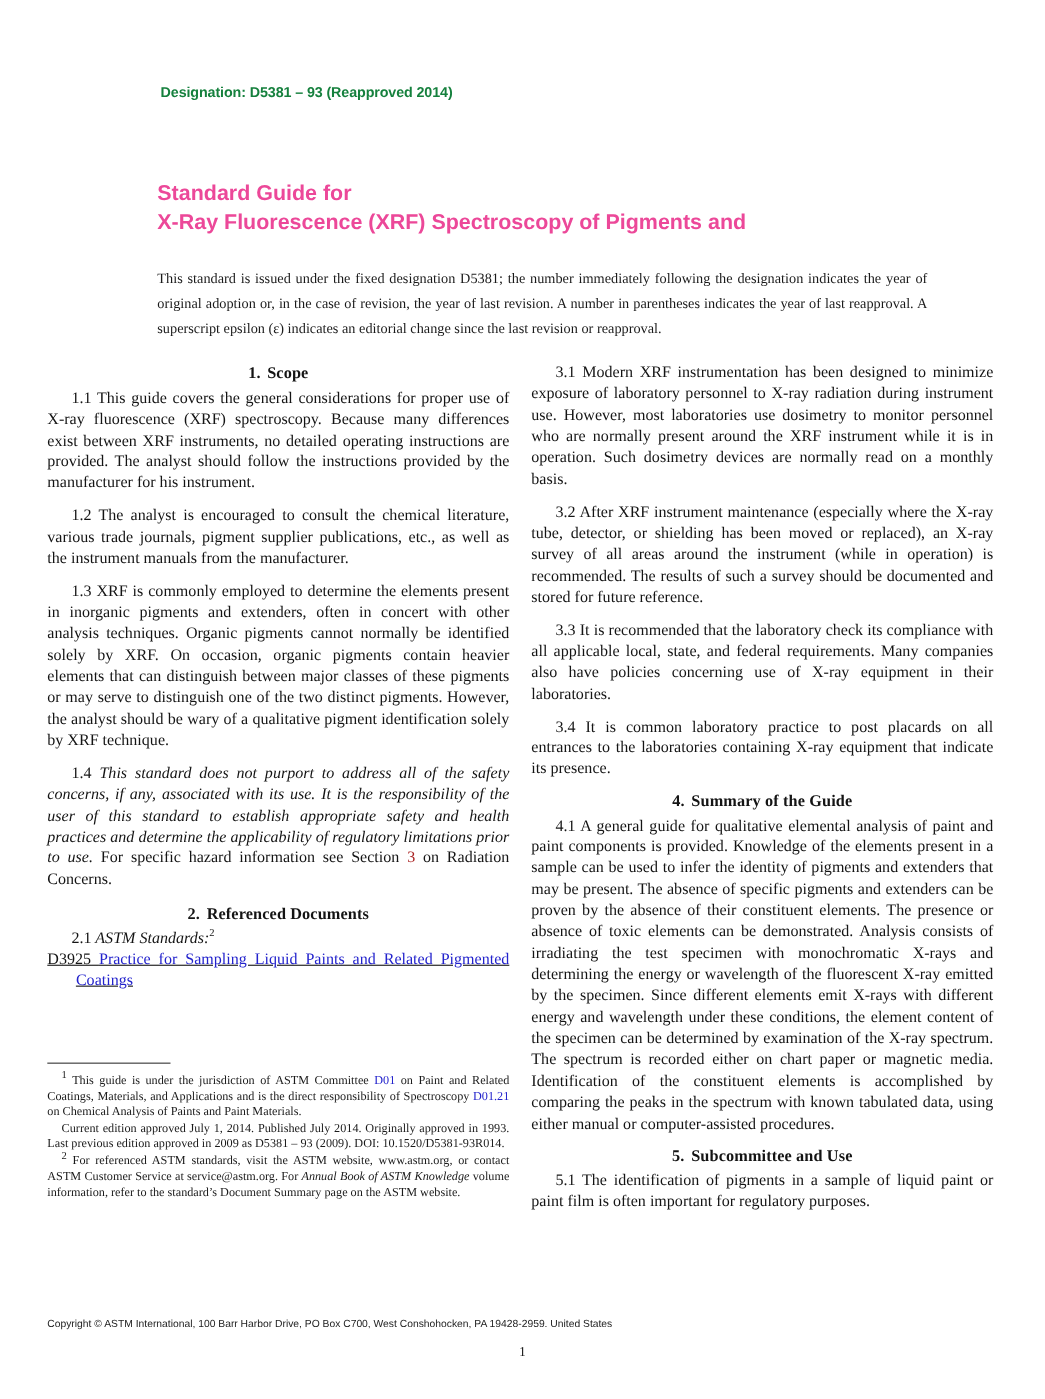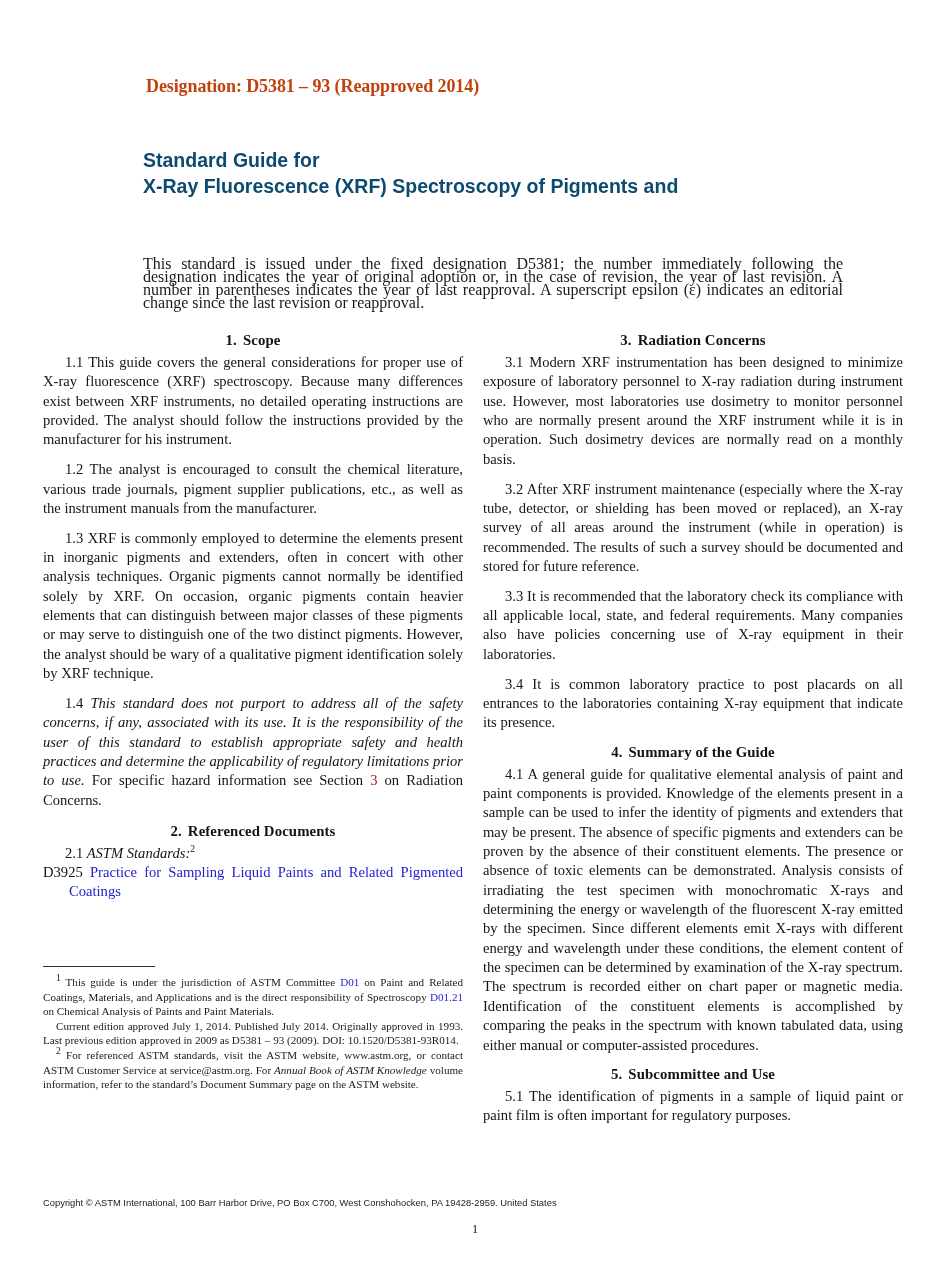--- a/index.html
+++ b/index.html
@@ -36,54 +36,54 @@
     left: 0;
     top: 0;
     width: 98px;
     height: 80px;
   }
   .logo svg { display: block; }
   .designation {
     position: absolute;
     left: 100px;
     top: 18px;
-    font-family: Liberation Serif, serif;
-    font-weight: bold;
-    font-size: 18px;
+    font-family: Liberation Sans, sans-serif;
+    font-weight: bold;
+    font-size: 13px;
     letter-spacing: -0.1px;
-    color: #c2410c;
+    color: #15803d;
     white-space: nowrap;
   }
 
   
   .title-block {
     position: absolute;
     left: 143px;
-    top: 148px;
+    top: 164px;
     width: 700px;
     font-family: "Liberation Sans", "DejaVu Sans", sans-serif;
     font-weight: bold;
     font-size: 19.5px;
     line-height: 25.5px;
-    color: #0c4a6e;
+    color: #ec4899;
   }
   .title-block .sup {
     font-size: 11px;
     vertical-align: super;
     font-weight: bold;
   }
 
   
   .preamble {
     position: absolute;
     left: 143px;
-    top: 257px;
+    top: 241px;
     width: 700px;
-    font-size: 16px;
-    line-height: 13px;
+    font-size: 13px;
+    line-height: 23px;
     text-align: justify;
     color: #1a1a1a;
   }
 
   
   .col {
     position: absolute;
     top: 330px;
     width: 420px;
     font-size: 14.6px;
@@ -129,20 +129,21 @@
     margin: 0 0 0 0;
     text-indent: 22px;
     font-style: italic;
     text-align: left;
   }
   .std-entry {
     margin: 0 0 0 0;
     padding-left: 26px;
     text-indent: -26px;
     text-align: justify;
+    text-decoration: underline;
   }
 
   
   .footnotes {
     position: absolute;
     left: 43px;
     top: 966px;
     width: 420px;
     font-size: 11.1px;
     line-height: 14.6px;
@@ -223,23 +224,20 @@
     <p class="std-head"><span class="roman">2.1</span>
       <span>ASTM Standards:</span><span class="sup-note roman">2</span></p>
 
     <p class="std-entry"><span>D3925</span>
       <span class="lnk">Practice for Sampling Liquid Paints and Related Pigmented Coatings</span></p>
 
   </div>
 
   <div class="col col-right">
 
-    <h2 class="sec">
-      <span class="num">3.</span><span>Radiation Concerns</span>
-    </h2>
 
     <p class="para"><span>3.1</span>
       <span>Modern XRF instrumentation has been designed to minimize exposure of laboratory personnel to X-ray radiation during instrument use. However, most laboratories use dosimetry to monitor personnel who are normally present around the XRF instrument while it is in operation. Such dosimetry devices are normally read on a monthly basis.</span></p>
 
     <p class="para"><span>3.2</span>
       <span>After XRF instrument maintenance (especially where the X-ray tube, detector, or shielding has been moved or replaced), an X-ray survey of all areas around the instrument (while in operation) is recommended. The results of such a survey should be documented and stored for future reference.</span></p>
 
     <p class="para"><span>3.3</span>
       <span>It is recommended that the laboratory check its compliance with all applicable local, state, and federal requirements. Many companies also have policies concerning use of X-ray equipment in their laboratories.</span></p>
 

